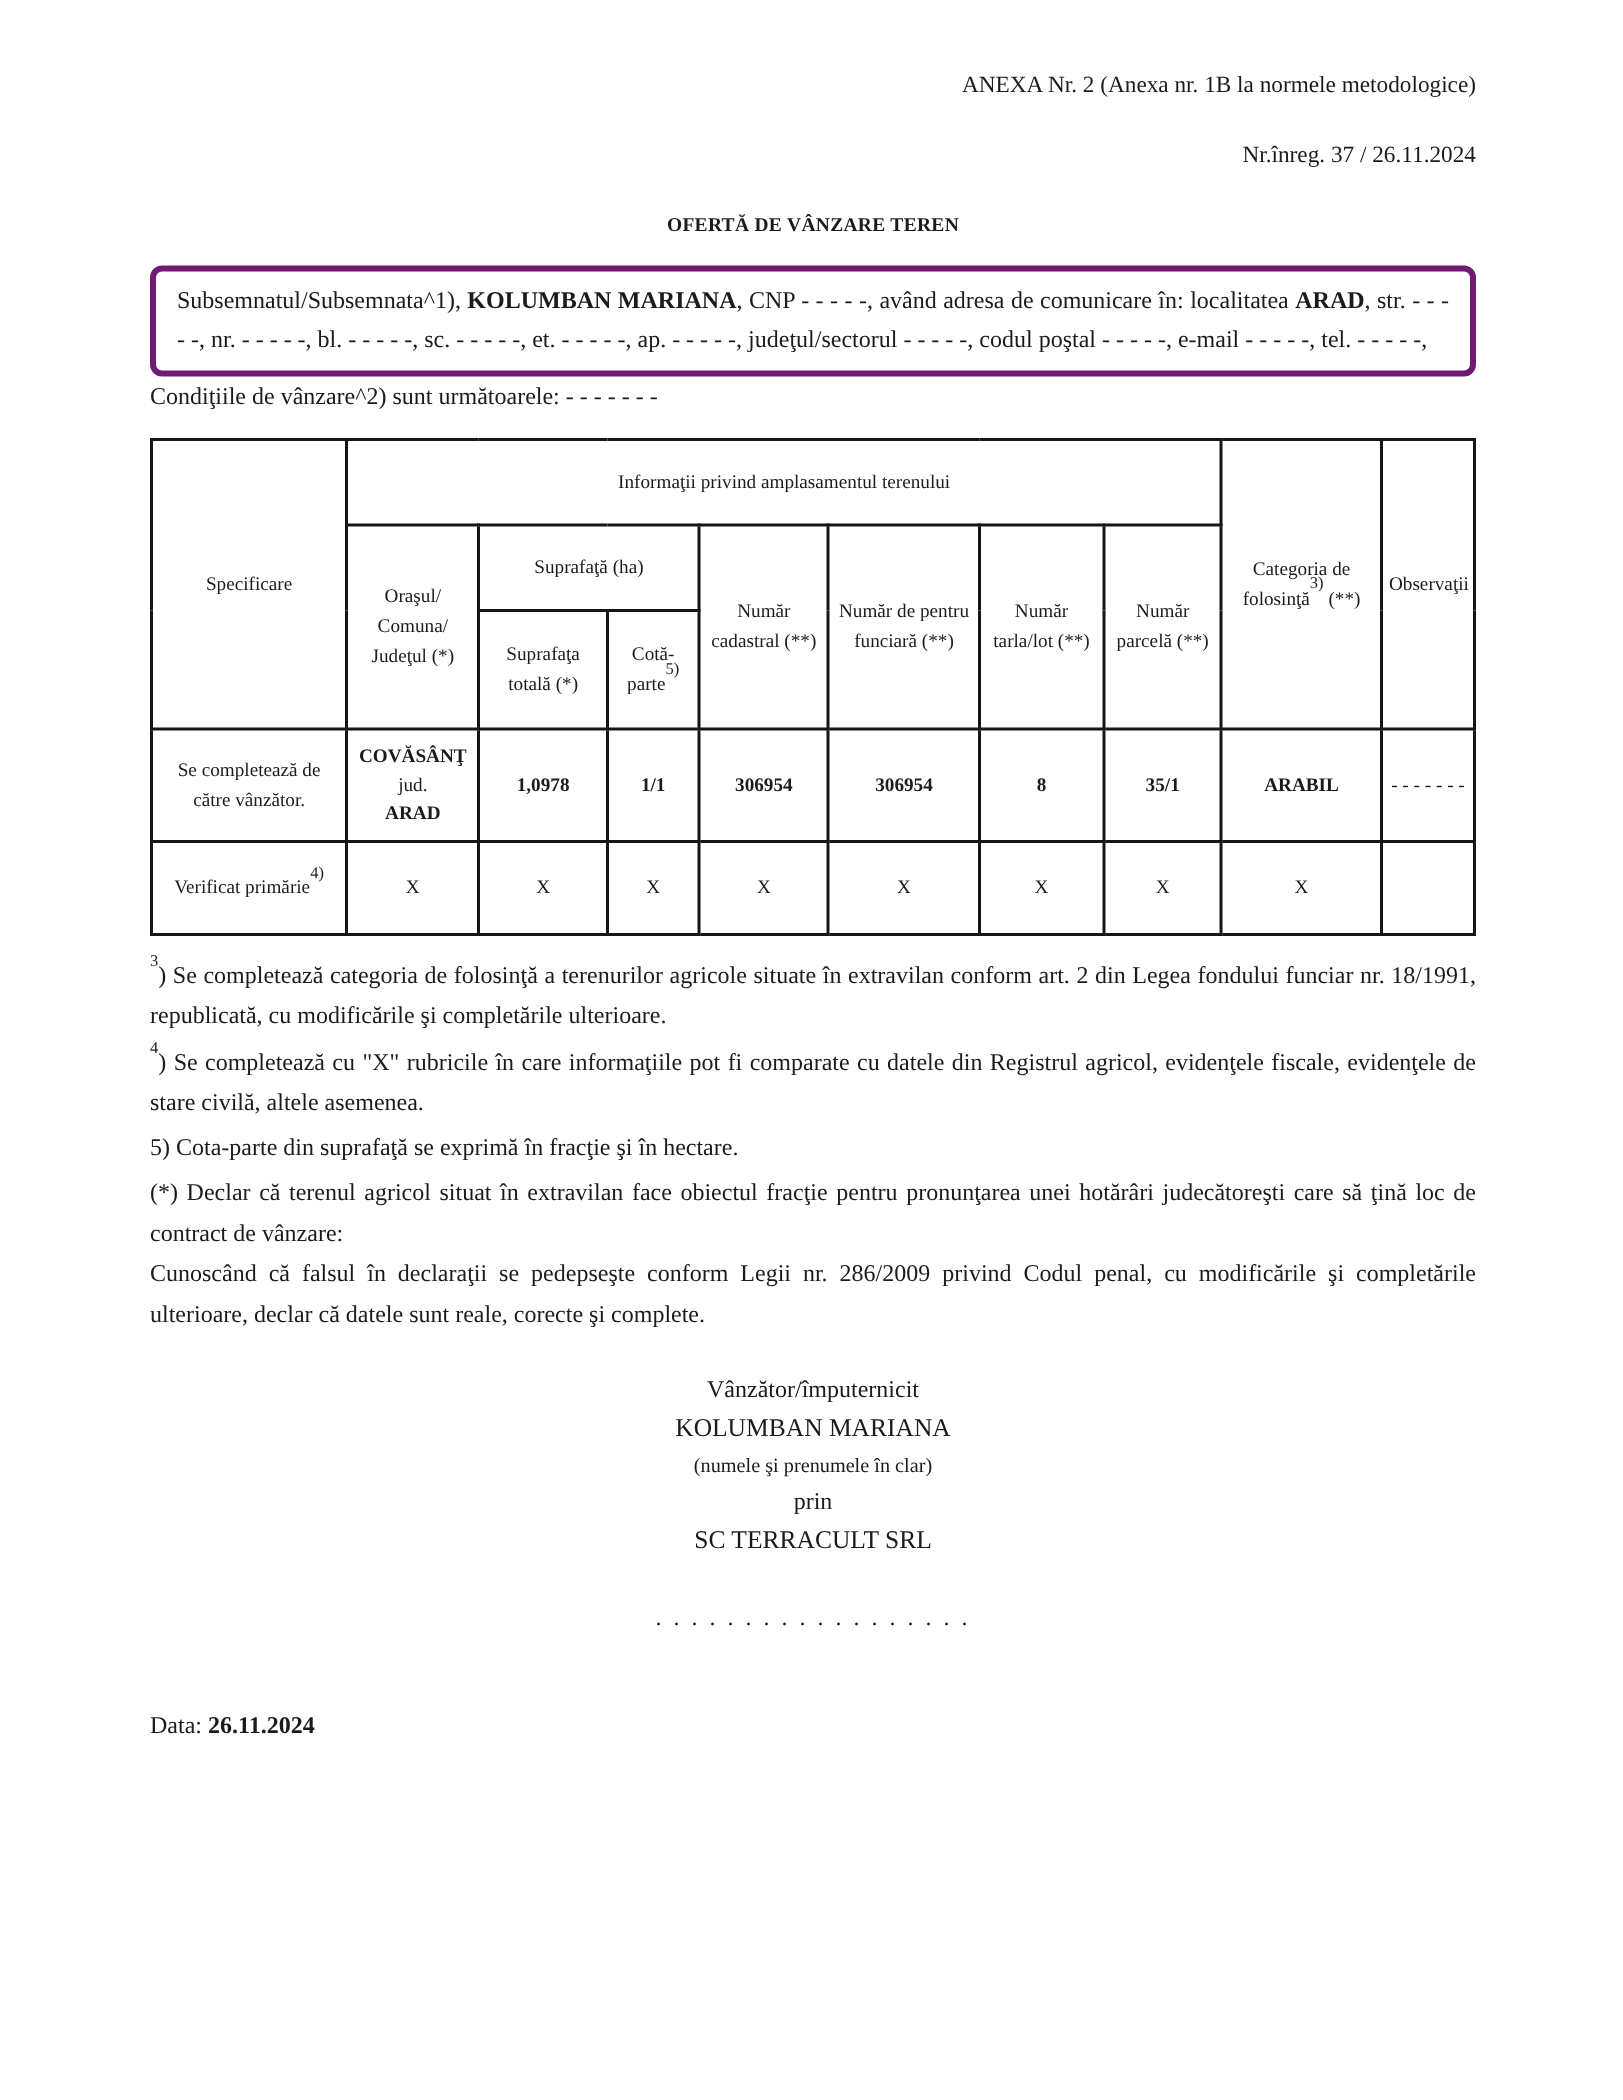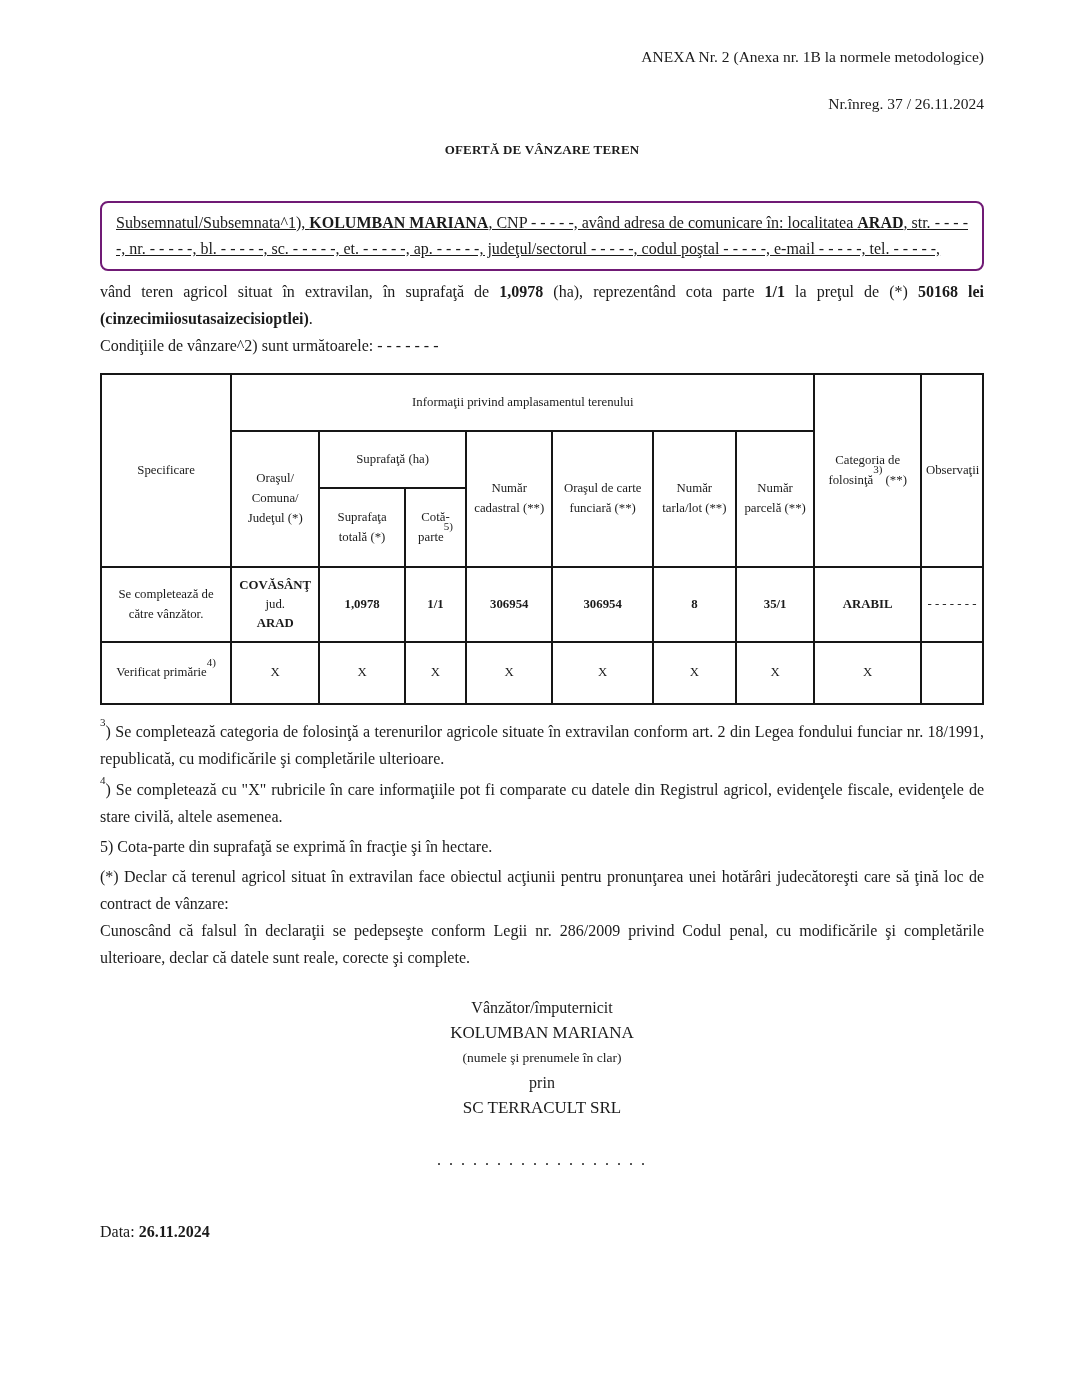--- a/index.html
+++ b/index.html
@@ -10,24 +10,24 @@
     color:#1b1b1b; font-size:16px;
     overflow:hidden;
   }
   .page { width:1082px; height:1352px; padding:47px 98px 30px 100px; }
 
   .right-line { text-align:right; font-size:15.5px; line-height:20px; }
   .reg-line { margin-top:27px; }
   .doc-title { margin-top:25px; text-align:center; font-weight:bold; font-size:13px; line-height:22px; letter-spacing:.2px; }
 
   .intro-box {
-    margin-top:40px;
-    border:2px solid #701a75; border-radius:8px;
+    margin-top:16px;
+    border:4px solid #701a75; border-radius:8px;
     padding:7px 14px;
-    line-height:26px; text-align:justify;text-decoration:underline;
+    line-height:26px; text-align:justify;
   }
 
   .para { line-height:27px; text-align:justify; }
   .sale-para { margin-top:7px; }
   .plain-left { text-align:left;font-family:Liberation Serif, serif; }
   b, .b { font-weight:bold; }
 
   sup { font-size:11px; line-height:0; position:relative; top:-5px; }
 
   table.land {
@@ -77,23 +77,20 @@
 <div class="page">
 
   <div class="right-line">ANEXA Nr. 2 (Anexa nr. 1B la normele metodologice)</div>
   <div class="right-line reg-line">Nr.înreg. 37 / 26.11.2024</div>
   <div class="doc-title">OFERTĂ DE VÂNZARE TEREN</div>
 
   <div class="intro-box">
     <span>Subsemnatul/Subsemnata^1), </span><b>KOLUMBAN MARIANA</b><span>, CNP - - - - -, având adresa de comunicare în: localitatea </span><b>ARAD</b><span>, str. - - - - -, nr. - - - - -, bl. - - - - -, sc. - - - - -, et. - - - - -, ap. - - - - -, judeţul/sectorul - - - - -, codul poştal - - - - -, e-mail - - - - -, tel. - - - - -,</span>
   </div>
 
-  <p class="para sale-para">
-    <span>vând teren agricol situat în extravilan, în suprafaţă de </span><b>1,0978</b><span> (ha), reprezentând cota parte </span><b>1/1</b><span> la preţul de (*) </span><b>50168 lei</b><span> </span><b>(cinzecimiiosutasaizecisioptlei)</b><span>.</span>
-  </p>
 
   <p class="para plain-left">Condiţiile de vânzare^2) sunt următoarele: - - - - - - -</p>
 
   <table class="land">
     <colgroup>
       <col style="width:14.9%">
         <col style="width:10.1%">
         <col style="width:9.8%">
         <col style="width:7.0%">
         <col style="width:9.9%">
@@ -107,21 +104,21 @@
         <tr class="r-h1">
       <td rowspan="3" class="spec">Specificare</td>
       <td colspan="7">Informaţii privind amplasamentul terenului</td>
       <td rowspan="3"><span>Categoria de folosinţă</span><sup>3)</sup><span> (**)</span></td>
       <td rowspan="3">Observaţii</td>
     </tr>
     <tr class="r-h2">
       <td rowspan="2">Oraşul/ Comuna/ Judeţul (*)</td>
       <td colspan="2">Suprafaţă (ha)</td>
       <td rowspan="2">Număr cadastral (**)</td>
-      <td rowspan="2">Oraşul de carte funciară (**)</td>
+      <td rowspan="2">Număr de pentru funciară (**)</td>
       <td rowspan="2">Număr tarla/lot (**)</td>
       <td rowspan="2">Număr parcelă (**)</td>
     </tr>
     <tr class="r-h3">
       <td class="cell-left">Suprafaţa totală (*)</td>
       <td class="cell-left"><span>Cotă-parte</span><sup>5)</sup></td>
     </tr>
     <tr class="r-data">
       <td>Se completează de către vânzător.</td>
       <td>
@@ -150,21 +147,21 @@
       <td class="xmark">X</td>
       <td></td>
     </tr>
   </tbody>
     </table>
 
   <p class="fn fn3"><sup>3</sup><span>) Se completează categoria de folosinţă a terenurilor agricole situate în extravilan conform art. 2 din Legea fondului funciar nr. 18/1991, republicată, cu modificările şi completările ulterioare.</span></p>
   <p class="fn fn4"><sup>4</sup><span>) Se completează cu "X" rubricile în care informaţiile pot fi comparate cu datele din Registrul agricol, evidenţele fiscale, evidenţele de stare civilă, altele asemenea.</span></p>
   <p class="fn fn5 plain-left">5) Cota-parte din suprafaţă se exprimă în fracţie şi în hectare.</p>
 
-  <p class="fn star-decl">(*) Declar că terenul agricol situat în extravilan face obiectul acţiunii pentru pronunţarea unei hotărâri judecătoreşti care să ţină loc de contract de vânzare:</p>
+  <p class="fn star-decl">(*) Declar că terenul agricol situat în extravilan face obiectul fracţie pentru pronunţarea unei hotărâri judecătoreşti care să ţină loc de contract de vânzare:</p>
   <p class="penal">Cunoscând că falsul în declaraţii se pedepseşte conform Legii nr. 286/2009 privind Codul penal, cu modificările şi completările ulterioare, declar că datele sunt reale, corecte şi complete.</p>
 
   <div class="sig-block">
     <div class="sig">Vânzător/împuternicit</div>
     <div class="sig sig-name">KOLUMBAN MARIANA</div>
     <div class="sig sig-small">(numele şi prenumele în clar)</div>
     <div class="sig">prin</div>
     <div class="sig sig-company">SC TERRACULT SRL</div>
     <div class="dots-line">. . . . . . . . . . . . . . . . . .</div>
   </div>

